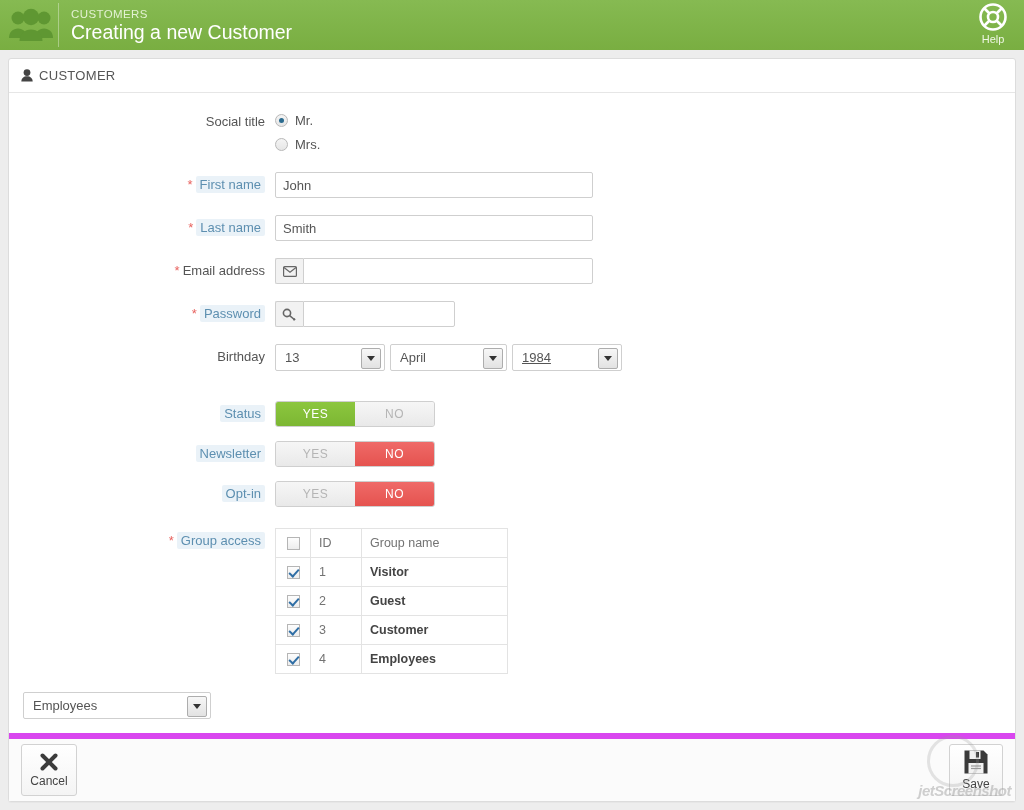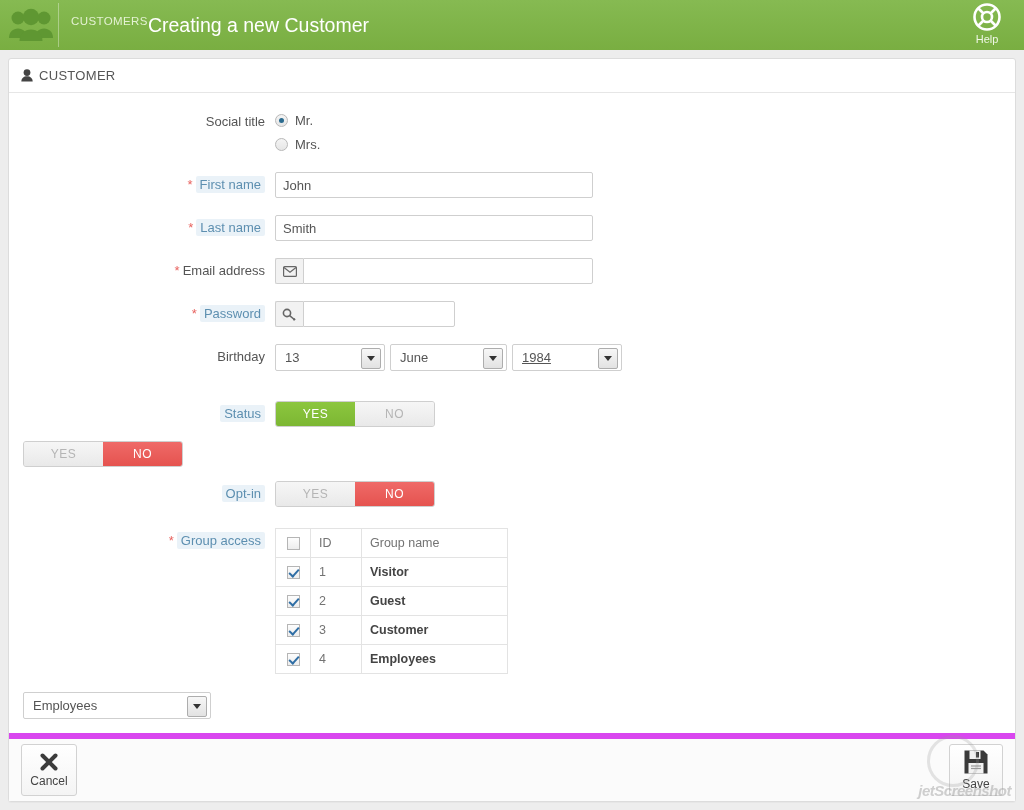--- a/index.html
+++ b/index.html
@@ -36,37 +36,37 @@
     justify-content: center;
   }
   .topbar-sep {
     width: 1px;
     height: 44px;
     background: rgba(255,255,255,0.35);
     margin: 0 12px 0 4px;
   }
   .topbar-text {
     display: flex;
-    flex-direction: row;
+    flex-direction: column;
     line-height: 1.05;
   }
   .topbar-eyebrow {
     font-size: 11.5px;
     color: #e3f1d2;
     letter-spacing: 0.4px;
     margin-bottom: 2px;
   }
   .topbar-title {
     font-size: 19.5px;
     color: #ffffff;
     font-weight: normal;
   }
   .help-block {
     position: absolute;
-    right: 10px;
+    right: 4px;
     top: 2px;
     width: 54px;
     text-align: center;
     color: #ffffff;
   }
   .help-label {
     font-size: 11px;
     color: #f0f7e6;
     margin-top: -2px;
   }
@@ -461,21 +461,21 @@
       <div class="form-row" style="margin-bottom:30px;">
         <div class="form-label">Birthday</div>
         <div class="form-ctl selects">
           <div class="sel d">
             <span>13</span>
             <span class="arrow">
                 <i class="caret"></i>
               </span>
           </div>
           <div class="sel m">
-            <span>June</span>
+            <span>April</span>
             <span class="arrow">
                 <i class="caret"></i>
               </span>
           </div>
           <div class="sel y">
             <span>1984</span>
             <span class="arrow">
                 <i class="caret"></i>
               </span>
           </div>
@@ -488,20 +488,23 @@
         </div>
         <div class="form-ctl">
           <div class="switch">
             <span class="on-yes">YES</span>
             <span>NO</span>
           </div>
         </div>
       </div>
 
       <div class="form-row" style="margin-bottom:14px;">
+        <div class="form-label">
+          <span class="hint">Newsletter</span>
+        </div>
         <div class="form-ctl">
           <div class="switch">
             <span>YES</span>
             <span class="on-no">NO</span>
           </div>
         </div>
       </div>
 
       <div class="form-row" style="margin-bottom:21px;">
         <div class="form-label">

